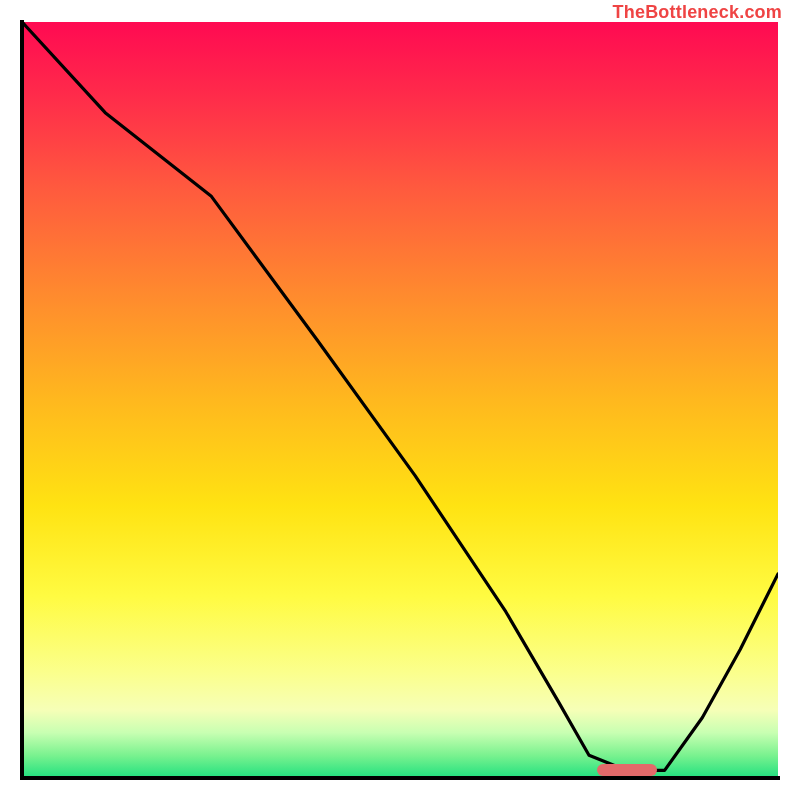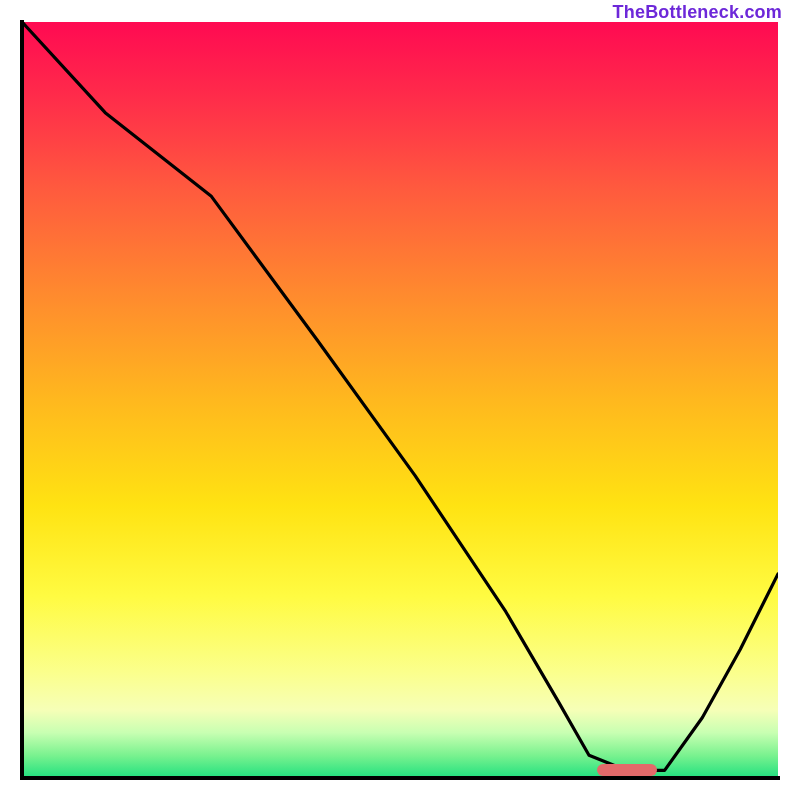--- a/index.html
+++ b/index.html
@@ -60,21 +60,21 @@
     top: 776px;
     width: 760px;
     height: 4px;
   }
   .watermark {
     position: absolute;
     right: 18px;
     top: 2px;
     font-size: 18px;
     font-weight: 600;
-    color: #6d28d9;
+    color: #ef4444;
     letter-spacing: 0.2px;
   }
   .marker {
     position: absolute;
     height: 12px;
     border-radius: 6px;
     background: #e46a6a;
   }
   svg.curve {
     position: absolute;

